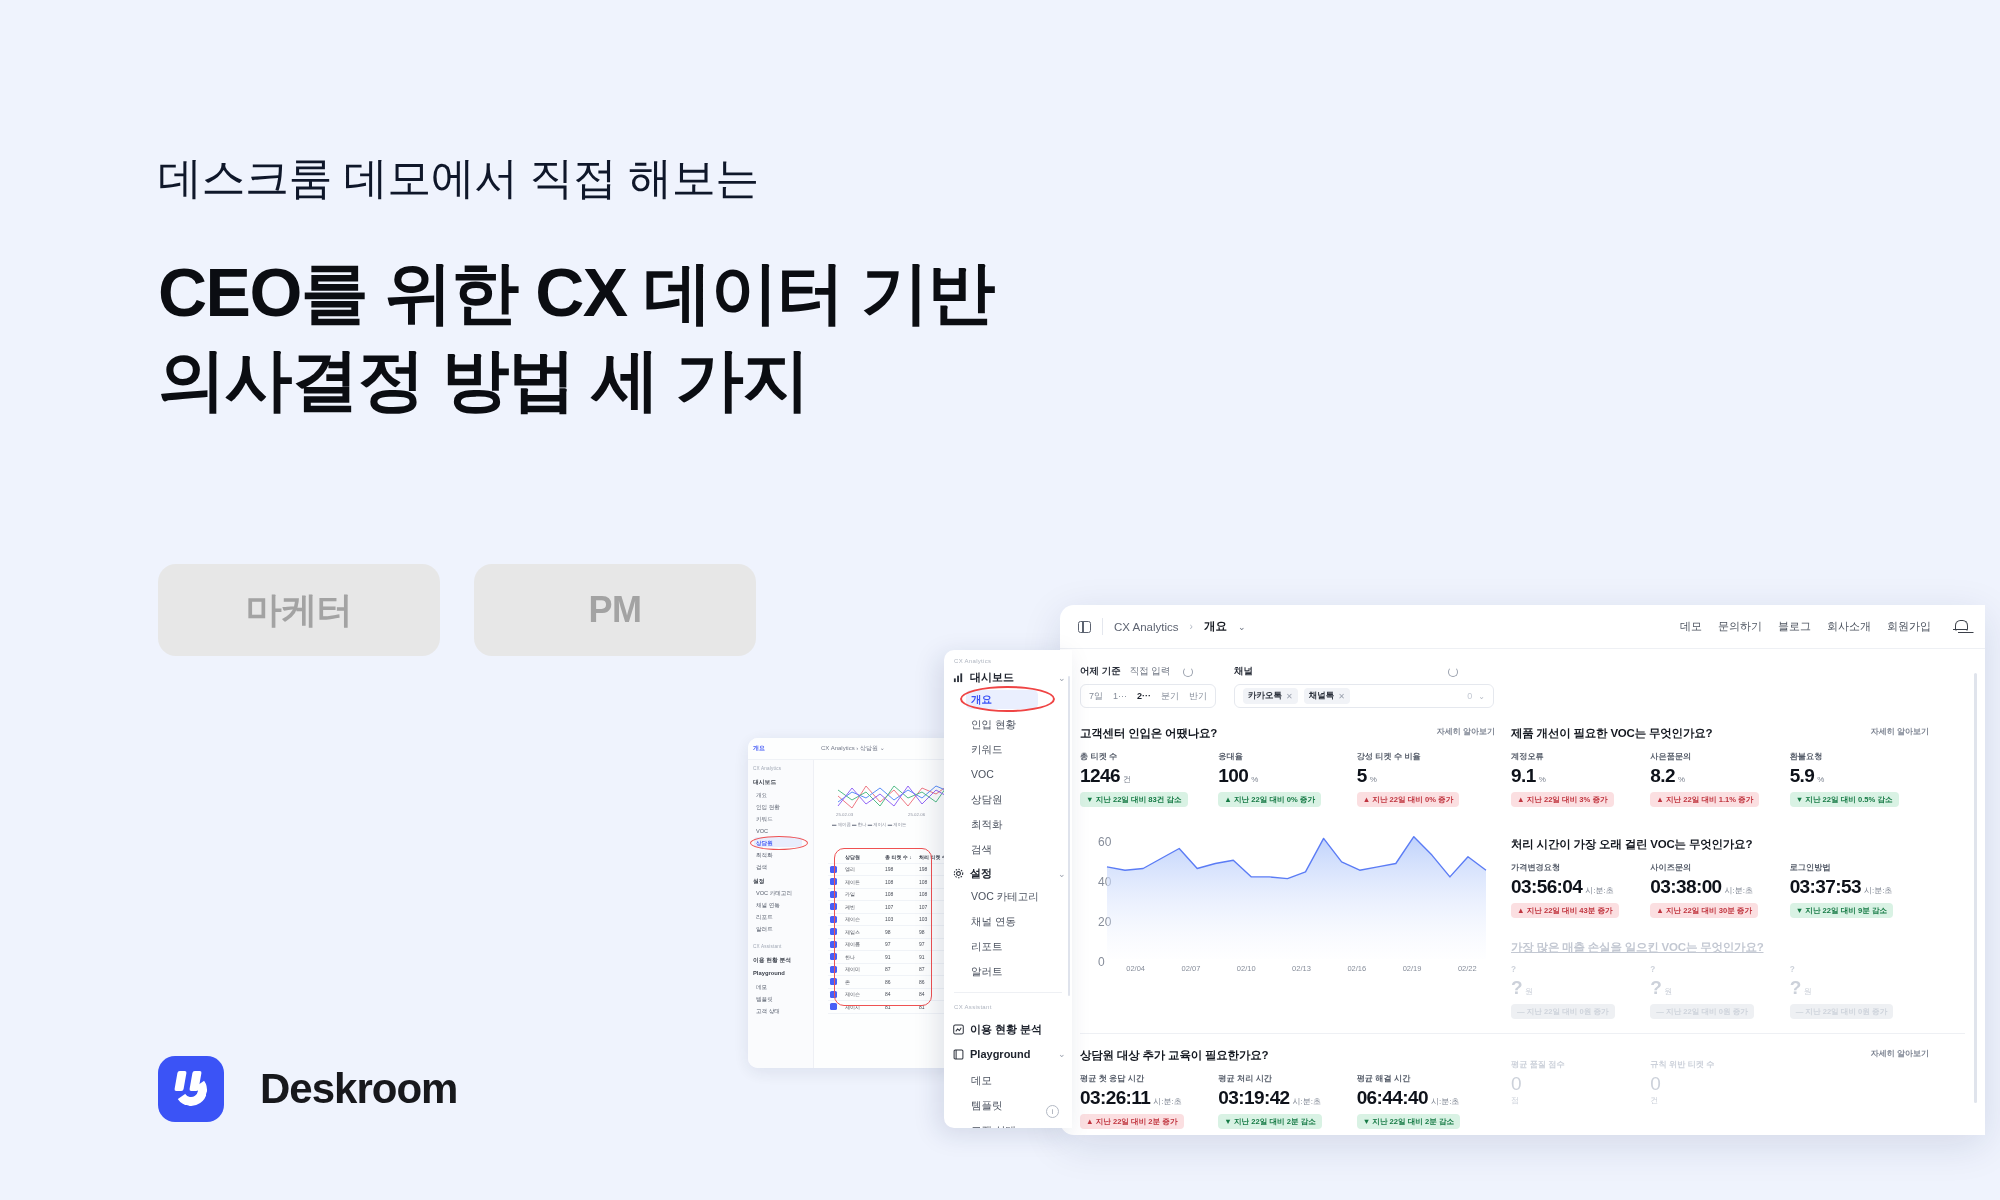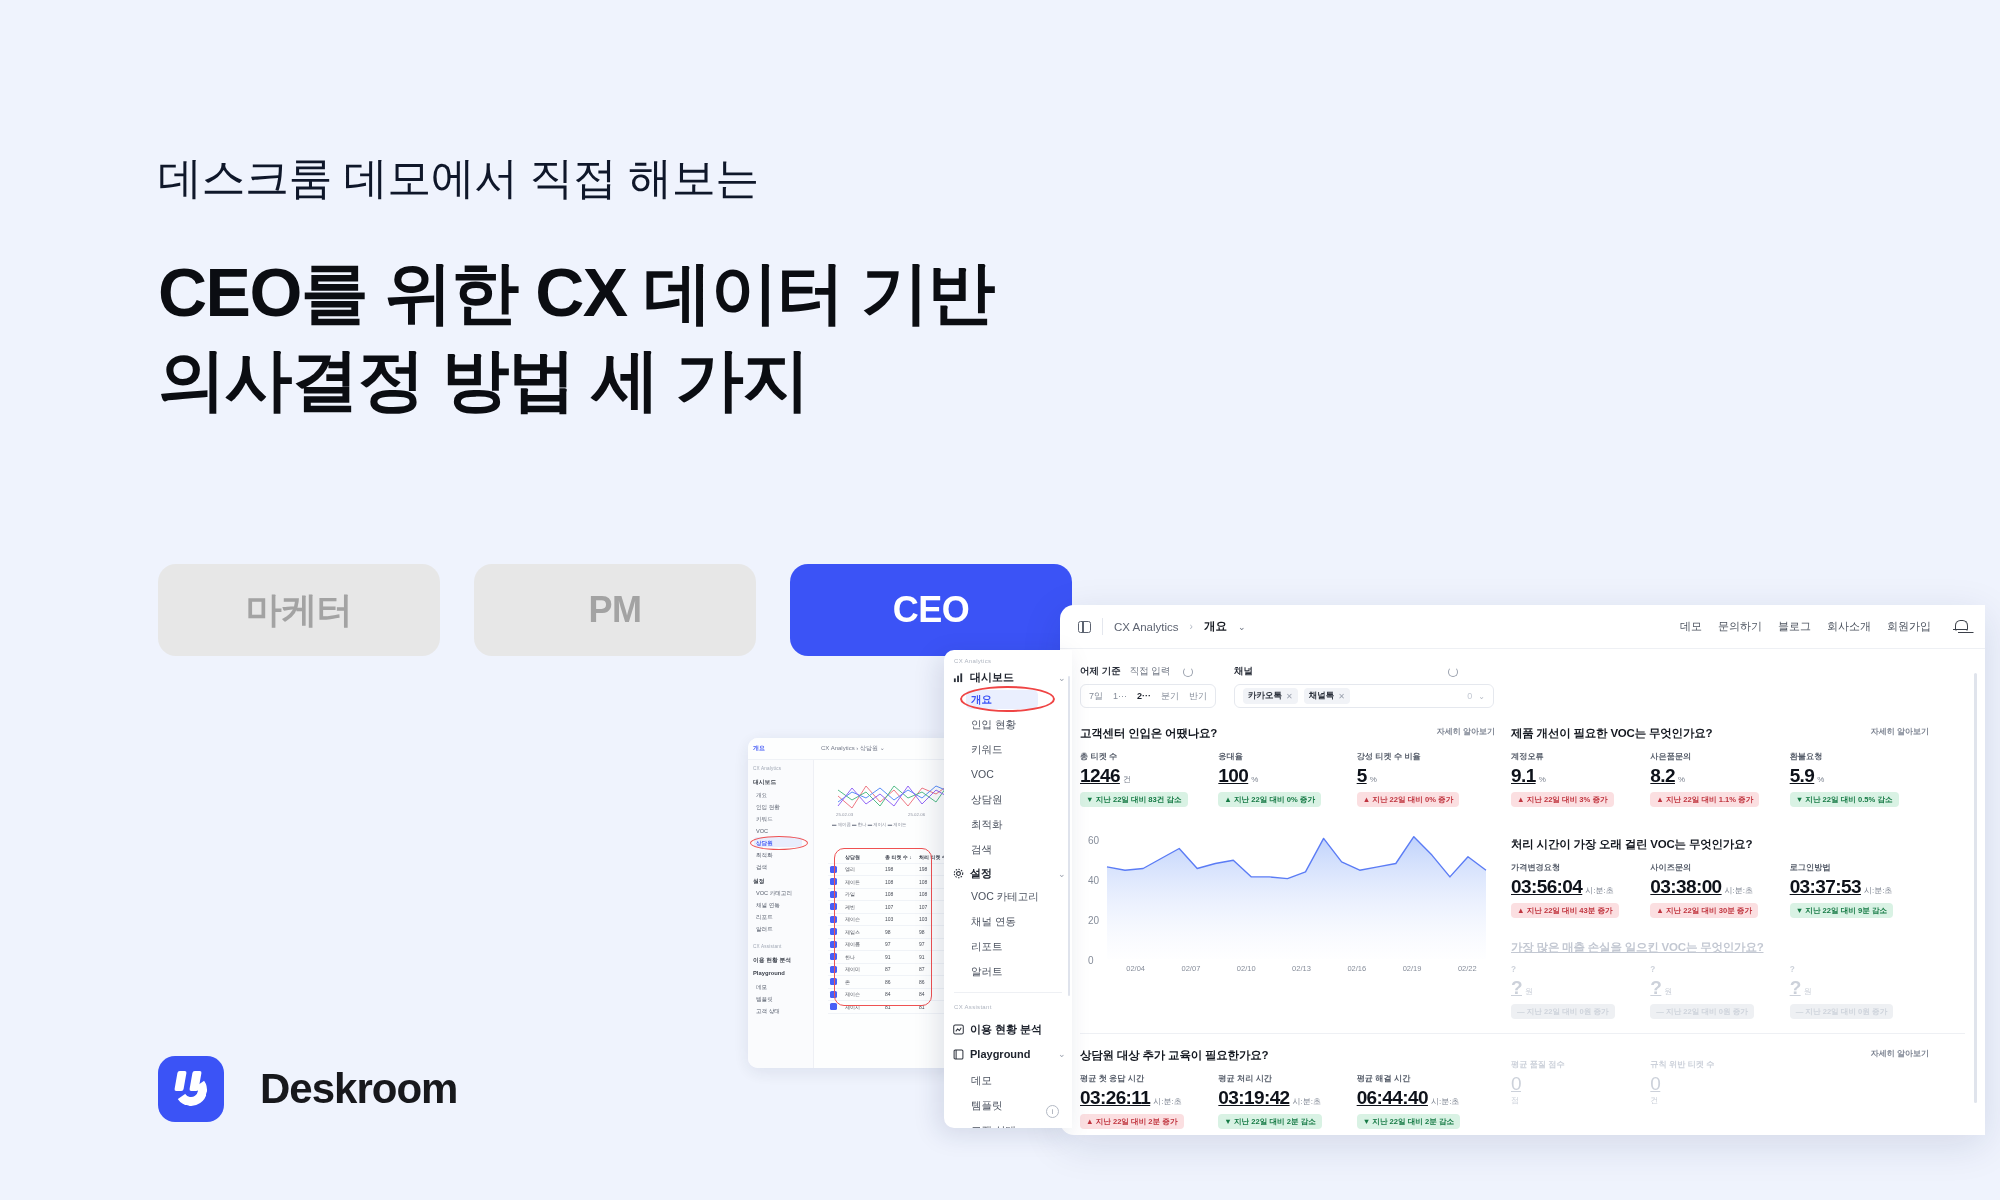--- a/index.html
+++ b/index.html
@@ -191,55 +191,54 @@
   .col-right { width: 418px; }
   .card-head { display: flex; align-items: flex-start; }
   .card-title { font-size: 11.5px; font-weight: 700; color: #13171f; letter-spacing: -0.2px; }
   .card-title.faded { color: #c3c8d2; text-decoration: underline; }
   .more-link { margin-left: auto; font-size: 8px; color: #7c8391; font-weight: 700; }
   .metrics { display: flex; margin-top: 10px; }
   .metric { flex: 1; }
   .metric.faded .m-label, .metric.faded .m-value, .metric.faded .m-unit { color: #ccd1da; }
   .m-label { font-size: 8.2px; color: #555c69; font-weight: 700; white-space: nowrap; }
   .m-valrow { display: flex; align-items: baseline; gap: 3px; margin-top: 3px; }
-  .m-value { font-size: 19px; font-weight: 700; color: #0e121a; letter-spacing: -0.6px; text-decoration: underline; }
+  .m-value { font-size: 19px; font-weight: 700; color: #0e121a; letter-spacing: -0.6px; }
   .m-unit { font-size: 8px; color: #7b828f; }
   .m-badge {
     display: inline-block; margin-top: 5px; padding: 2.5px 6px; border-radius: 4px;
     font-size: 7.6px; font-weight: 700; white-space: nowrap;
   }
   .m-badge.down { background: #d9f2e4; color: #167a45; }
   .m-badge.up { background: #fbdfe1; color: #c0353f; }
   .m-badge.mute { background: #eef0f3; color: #cfd4dc; }
 
   
   .chart-wrap { position: relative; margin-top: 14px; height: 150px; }
   .chart-wrap svg { display: block; }
-  .y-tick { position: absolute; left: 8px; font-size: 10px; color: #868d9a; }
+  .y-tick { position: absolute; left: 18px; font-size: 12px; color: #868d9a; }
   .x-ticks { position: absolute; left: 28px; right: 0; bottom: -2px; display: flex; align-items: flex-end; }
   .x-ticks span { flex: 1; font-size: 7.5px; color: #868d9a; text-align: center; }
 
   .divider-row { height: 1px; background: #eef0f4; margin: 14px 0 0 0; }
   .bottom-block { margin-top: 14px; display: flex; gap: 16px; }
 </style>
 </head>
 <body>
 
 <div class="hero">
   <div class="hero-eyebrow">데스크룸 데모에서 직접 해보는</div>
   <div class="hero-title">
     <div>CEO를 위한 CX 데이터 기반</div>
     <div>의사결정 방법 세 가지</div>
   </div>
 </div>
 
 <div class="role-tabs">
   <button class="role-tab">마케터</button>
   <button class="role-tab">PM</button>
-  <button class="role-tab active">CEO</button>
 </div>
 
 <div class="brand">
   <div class="brand-mark">
     <div class="q1"></div>
       <div class="q2"></div>
       <div class="smile"></div>
   </div>
   <div class="brand-name">Deskroom</div>
 </div>

